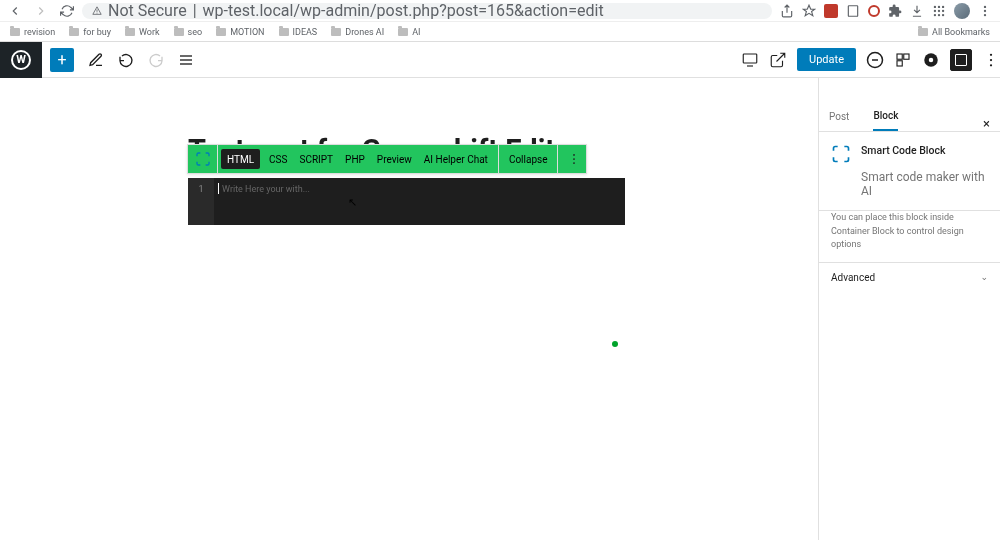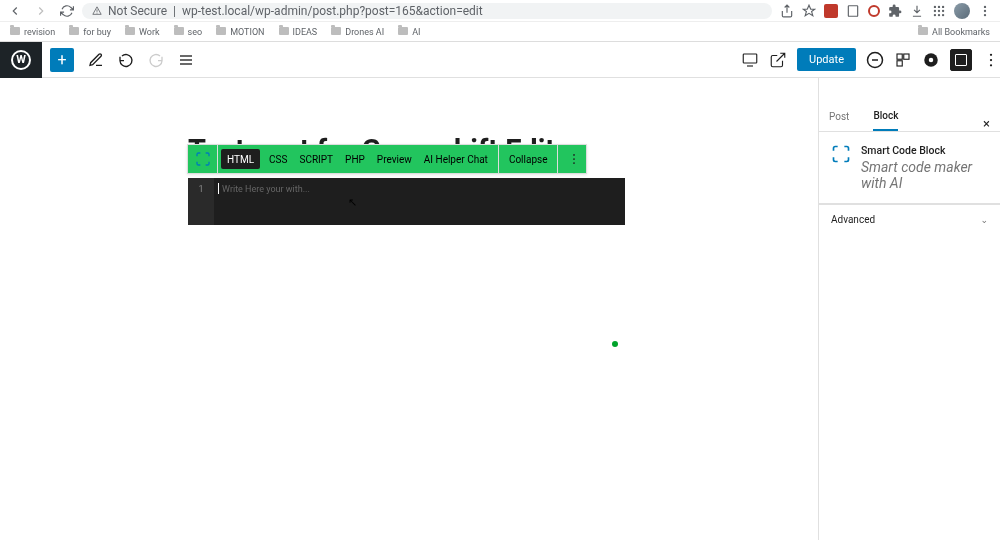--- a/index.html
+++ b/index.html
@@ -3,29 +3,29 @@
 <meta charset="utf-8">
 <style>
 * { margin: 0; padding: 0; box-sizing: border-box; font-family: -apple-system, BlinkMacSystemFont, "Segoe UI", Roboto, sans-serif; }
 body { width: 1000px; height: 540px; overflow: hidden; background: #fff; }
 
 
 .browser-bar { height: 22px; background: #fff; display: flex; align-items: center; padding: 0 8px; gap: 8px; border-bottom: 1px solid #eee; }
 .nav-btns { display: flex; gap: 12px; align-items: center; }
 .nav-icon { width: 14px; height: 14px; color: #5f6368; cursor: pointer; }
 .nav-icon.disabled { color: #bdbdbd; }
-.url-bar { flex: 1; background: #f1f3f4; border-radius: 12px; height: 16px; display: flex; align-items: center; padding: 0 10px; gap: 6px; font-size: 12px; color: #5f6368; }
+.url-bar { flex: 1; background: #f1f3f4; border-radius: 12px; height: 16px; display: flex; align-items: center; padding: 0 10px; gap: 6px; font-size: 16px; color: #5f6368; }
 .warn-icon { width: 10px; height: 10px; }
 .ext-icons { display: flex; gap: 8px; align-items: center; }
 .ext-icon { width: 14px; height: 14px; display: flex; align-items: center; justify-content: center; font-size: 10px; }
 .avatar { width: 16px; height: 16px; border-radius: 50%; background: linear-gradient(135deg,#8a9ba8,#5a6b78); }
 
 
 .bookmarks-bar { height: 20px; background: #fff; display: flex; align-items: center; padding: 0 10px; gap: 14px; font-size: 9px; color: #5f6368; border-bottom: 1px solid #ddd; }
-.bookmark { display: flex; gap: 4px; cursor: pointer; }
+.bookmark { display: flex; align-items: center; gap: 4px; cursor: pointer; }
 .folder-icon { width: 10px; height: 8px; background: #bdbdbd; border-radius: 1px; position: relative; }
 .folder-icon::before { content: ''; position: absolute; top: -2px; left: 0; width: 4px; height: 2px; background: #bdbdbd; border-radius: 1px 1px 0 0; }
 .bookmarks-spacer { flex: 1; }
 
 
 .wp-toolbar { height: 36px; background: #fff; display: flex; align-items: center; border-bottom: 1px solid #e0e0e0; }
 .wp-logo { width: 42px; height: 36px; background: #1d2327; display: flex; align-items: center; justify-content: center; }
 .wp-logo-circle { width: 20px; height: 20px; border: 2px solid #fff; border-radius: 50%; display: flex; align-items: center; justify-content: center; color: #fff; font-size: 11px; font-weight: bold; }
 .add-block-btn { width: 24px; height: 24px; background: #007cba; border-radius: 2px; margin-left: 8px; color: #fff; display: flex; align-items: center; justify-content: center; font-size: 16px; cursor: pointer; }
 .tool-iconset { display: flex; gap: 14px; margin-left: 14px; align-items: center; }
@@ -61,21 +61,21 @@
 
 
 .sidebar { width: 182px; border-left: 1px solid #e0e0e0; background: #fff; display: flex; flex-direction: column; font-size: 10px; }
 .sb-tabs { display: flex; align-items: flex-end; height: 30px; border-bottom: 1px solid #e0e0e0; padding: 0 10px; gap: 24px; margin-top: 24px; }
 .sb-tab { cursor: pointer; color: #757575; height: 30px; display: flex; align-items: center; }
 .sb-tab.active { color: #1e1e1e; border-bottom: 2px solid #007cba; font-weight: 500; }
 .sb-close { margin-left: auto; cursor: pointer; font-size: 13px; color: #1e1e1e; }
 .sb-header-block { display: flex; gap: 10px; padding: 12px 12px; align-items: flex-start; }
 .sb-block-icon { width: 20px; height: 20px; color: #007cba; flex-shrink: 0; }
 .sb-block-title { font-weight: 500; color: #1e1e1e; font-size: 10.5px; }
-.sb-block-desc { color: #757575; font-size: 14px; margin-top: 2px; font-style: italic; }
+.sb-block-desc { color: #757575; font-size: 12px; margin-top: 13px; }
 .sb-section { border-top: 1px solid #e0e0e0; }
 .sb-section-head { display: flex; justify-content: space-between; align-items: center; padding: 9px 12px; cursor: pointer; font-size: 10px; color: #1e1e1e; }
 .sb-section-body { padding: 0 12px 10px; color: #757575; font-size: 9px; line-height: 1.5; }
 .chev { font-size: 9px; color: #757575; }
 
 .accent-dot { position: absolute; width: 6px; height: 6px; background: #00a32a; border-radius: 50%; right: 200px; top: 263px; }
 </style>
 </head>
 <body>
 
@@ -280,20 +280,21 @@
     <div class="sb-header-block">
       <svg class="sb-block-icon" viewBox="0 0 24 24" fill="none" stroke="currentColor" stroke-width="2">
           <path d="M8 3H5a2 2 0 00-2 2v3m18 0V5a2 2 0 00-2-2h-3M3 16v3a2 2 0 002 2h3m8 0h3a2 2 0 002-2v-3"></path>
         </svg>
       <div>
         <div class="sb-block-title">Smart Code Block</div>
         <div class="sb-block-desc">Smart code maker with AI</div>
       </div>
     </div>
     <div class="sb-section">
+      <div class="sb-section-body">You can place this block inside Container Block to control design options</div>
     </div>
     <div class="sb-section">
       <div class="sb-section-head">
         <span>Advanced</span>
         <span class="chev">⌄</span>
       </div>
     </div>
   </div>
 </div>
 

